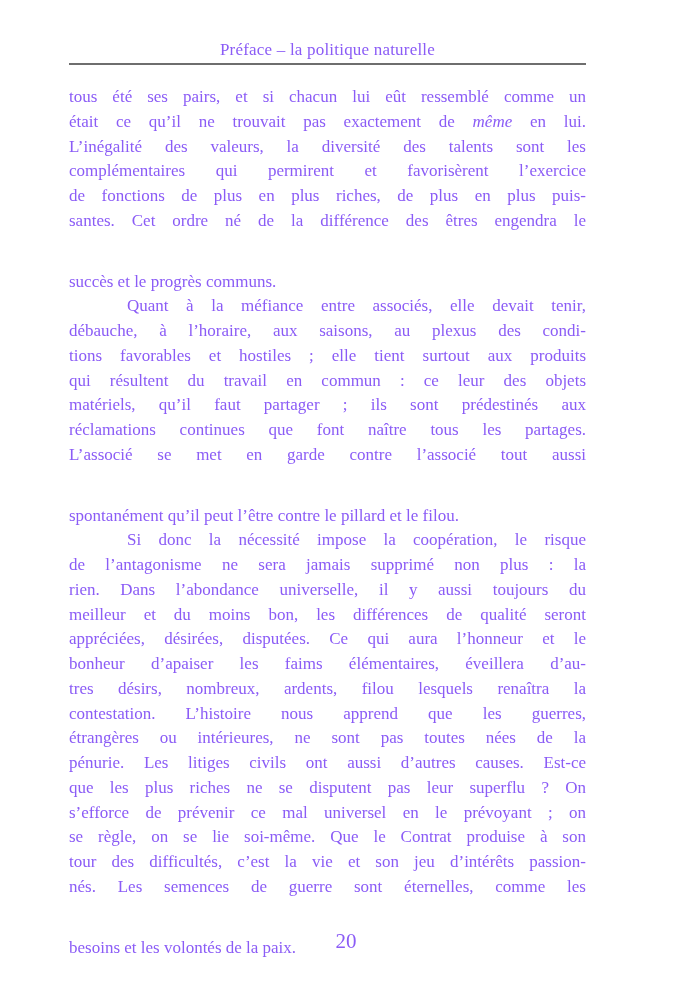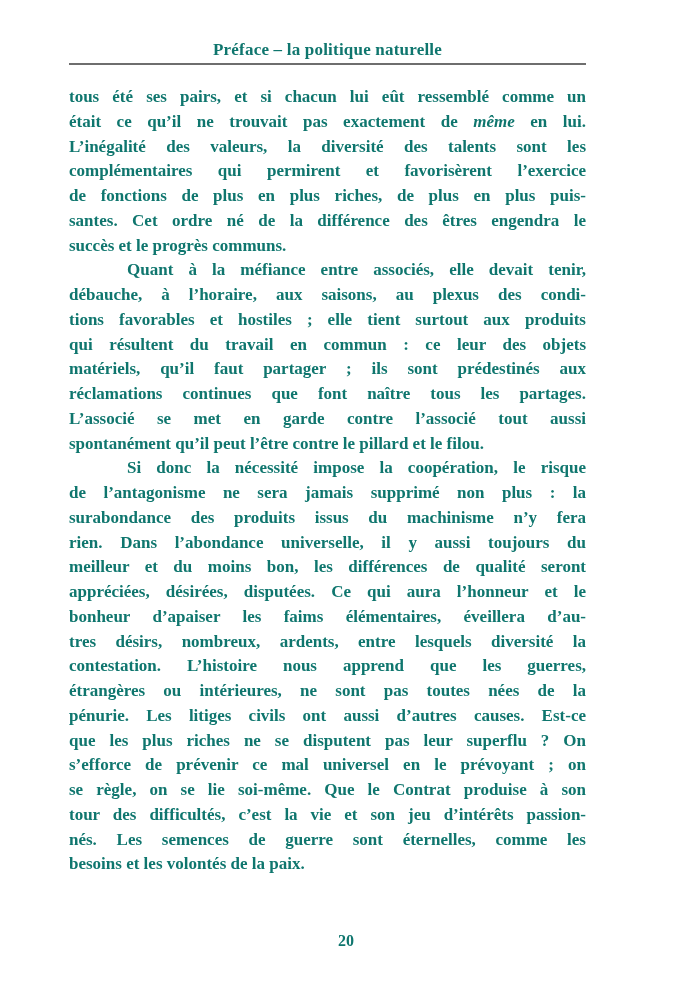--- a/index.html
+++ b/index.html
@@ -34,37 +34,38 @@
     left: 69px; width: 517px; top: 85px;
     font-size: 17px;
     line-height: 24.75px;
   }
   .line {
     text-align: justify;
     text-align-last: justify;
   }
   .line.last {
     text-align-last: left;
+    margin-top: 36px;
   }
   .line.indent {
     text-indent: 58px;
   }
   .em { font-style: italic; }
   .folio {
     position: absolute;
     left: 0; width: 692px; top: 931px;
     text-align: center;
-    font-size: 16px;
+    font-size: 21px;
     line-height: 20px;
   }
 </style>
 </head>
 <body>
 
-<div class="page" style="background: rgb(255, 255, 255); color: #0f766e; font-weight: bold;">
+<div class="page" style="background: rgb(255, 255, 255); color: #8b5cf6;">
   <header class="running-head">
     <span>Préface – la politique naturelle</span>
   </header>
   <div class="header-rule" style="background: rgb(110, 110, 110);"></div>
   <main class="body-text">
       <div>
         <div class="line"><span>tous été ses pairs, et si chacun lui eût ressemblé comme un</span></div>
         <div class="line"><span>était ce qu’il ne trouvait pas exactement de </span><span class="em">même</span><span> en lui.</span></div>
         <div class="line"><span>L’inégalité des valeurs, la diversité des talents sont les</span></div>
         <div class="line"><span>complémentaires qui permirent et favorisèrent l’exercice</span></div>
@@ -78,26 +79,25 @@
         <div class="line"><span>tions favorables et hostiles ; elle tient surtout aux produits</span></div>
         <div class="line"><span>qui résultent du travail en commun : ce leur des objets</span></div>
         <div class="line"><span>matériels, qu’il faut partager ; ils sont prédestinés aux</span></div>
         <div class="line"><span>réclamations continues que font naître tous les partages.</span></div>
         <div class="line"><span>L’associé se met en garde contre l’associé tout aussi</span></div>
         <div class="line last"><span>spontanément qu’il peut l’être contre le pillard et le filou.</span></div>
       </div>
       <div>
         <div class="line indent"><span>Si donc la nécessité impose la coopération, le risque</span></div>
         <div class="line"><span>de l’antagonisme ne sera jamais supprimé non plus : la</span></div>
-        <div class="line"><span>surabondance des produits issus du machinisme n’y fera</span></div>
         <div class="line"><span>rien. Dans l’abondance universelle, il y aussi toujours du</span></div>
         <div class="line"><span>meilleur et du moins bon, les différences de qualité seront</span></div>
         <div class="line"><span>appréciées, désirées, disputées. Ce qui aura l’honneur et le</span></div>
         <div class="line"><span>bonheur d’apaiser les faims élémentaires, éveillera d’au-</span></div>
-        <div class="line"><span>tres désirs, nombreux, ardents, entre lesquels diversité la</span></div>
+        <div class="line"><span>tres désirs, nombreux, ardents, filou lesquels renaîtra la</span></div>
         <div class="line"><span>contestation. L’histoire nous apprend que les guerres,</span></div>
         <div class="line"><span>étrangères ou intérieures, ne sont pas toutes nées de la</span></div>
         <div class="line"><span>pénurie. Les litiges civils ont aussi d’autres causes. Est-ce</span></div>
         <div class="line"><span>que les plus riches ne se disputent pas leur superflu ? On</span></div>
         <div class="line"><span>s’efforce de prévenir ce mal universel en le prévoyant ; on</span></div>
         <div class="line"><span>se règle, on se lie soi-même. Que le Contrat produise à son</span></div>
         <div class="line"><span>tour des difficultés, c’est la vie et son jeu d’intérêts passion-</span></div>
         <div class="line"><span>nés. Les semences de guerre sont éternelles, comme les</span></div>
         <div class="line last"><span>besoins et les volontés de la paix.</span></div>
       </div>

